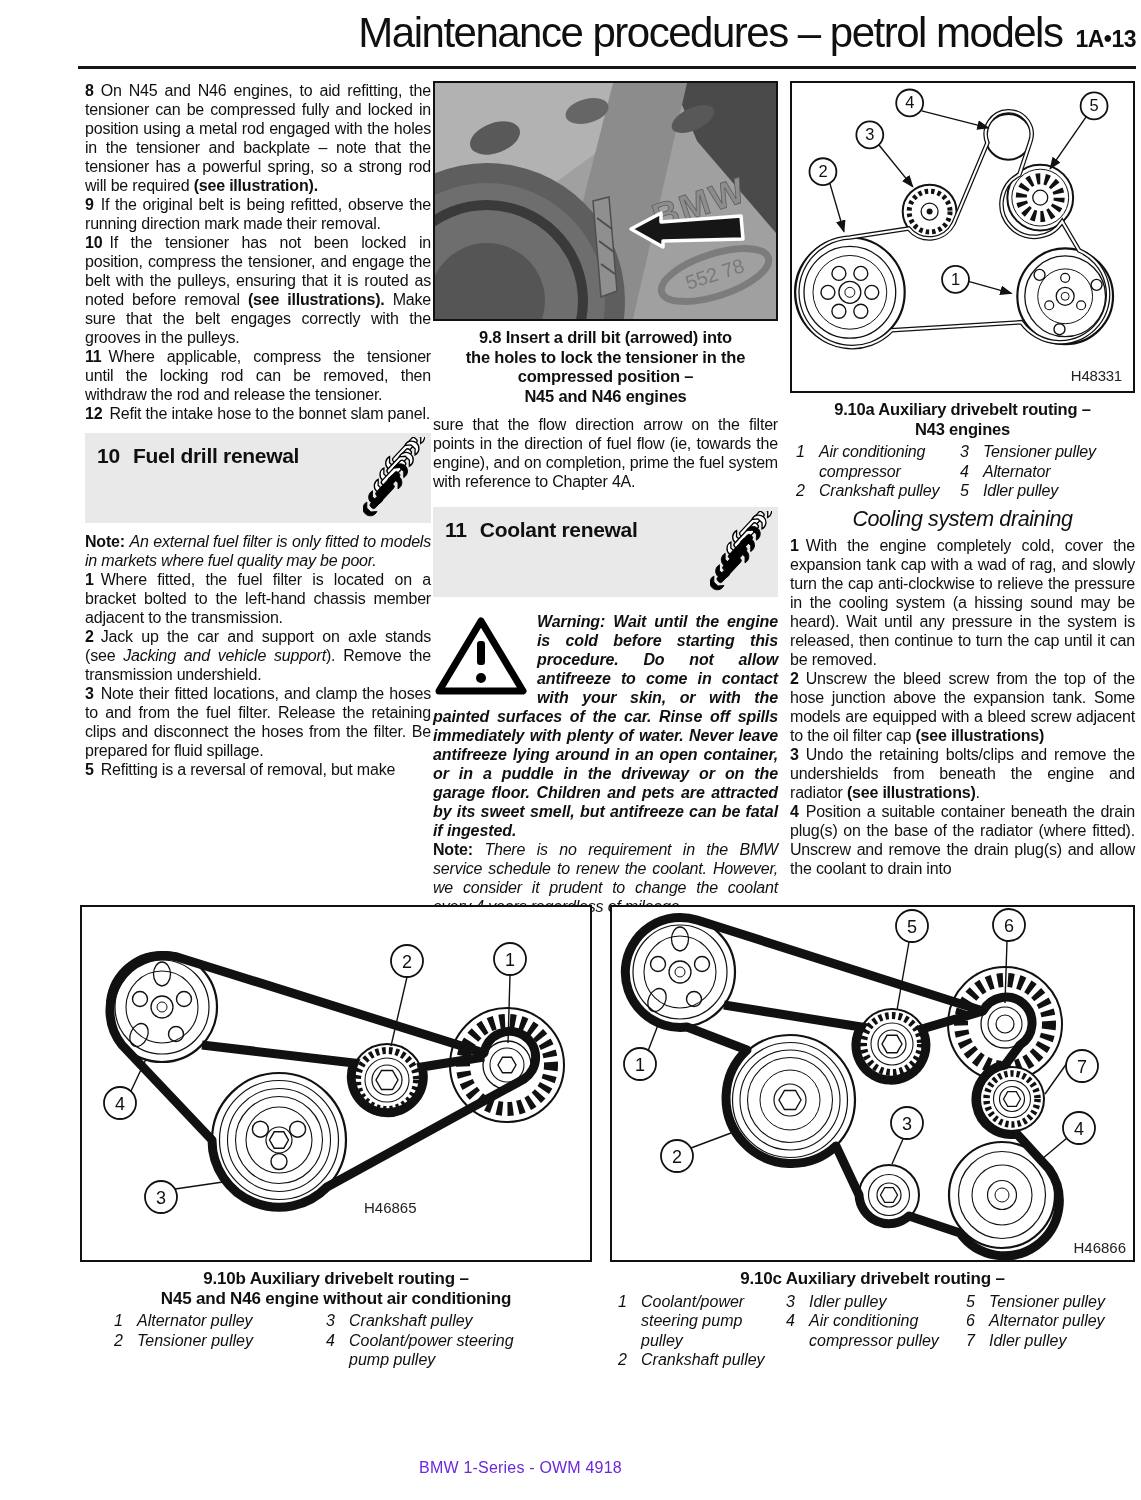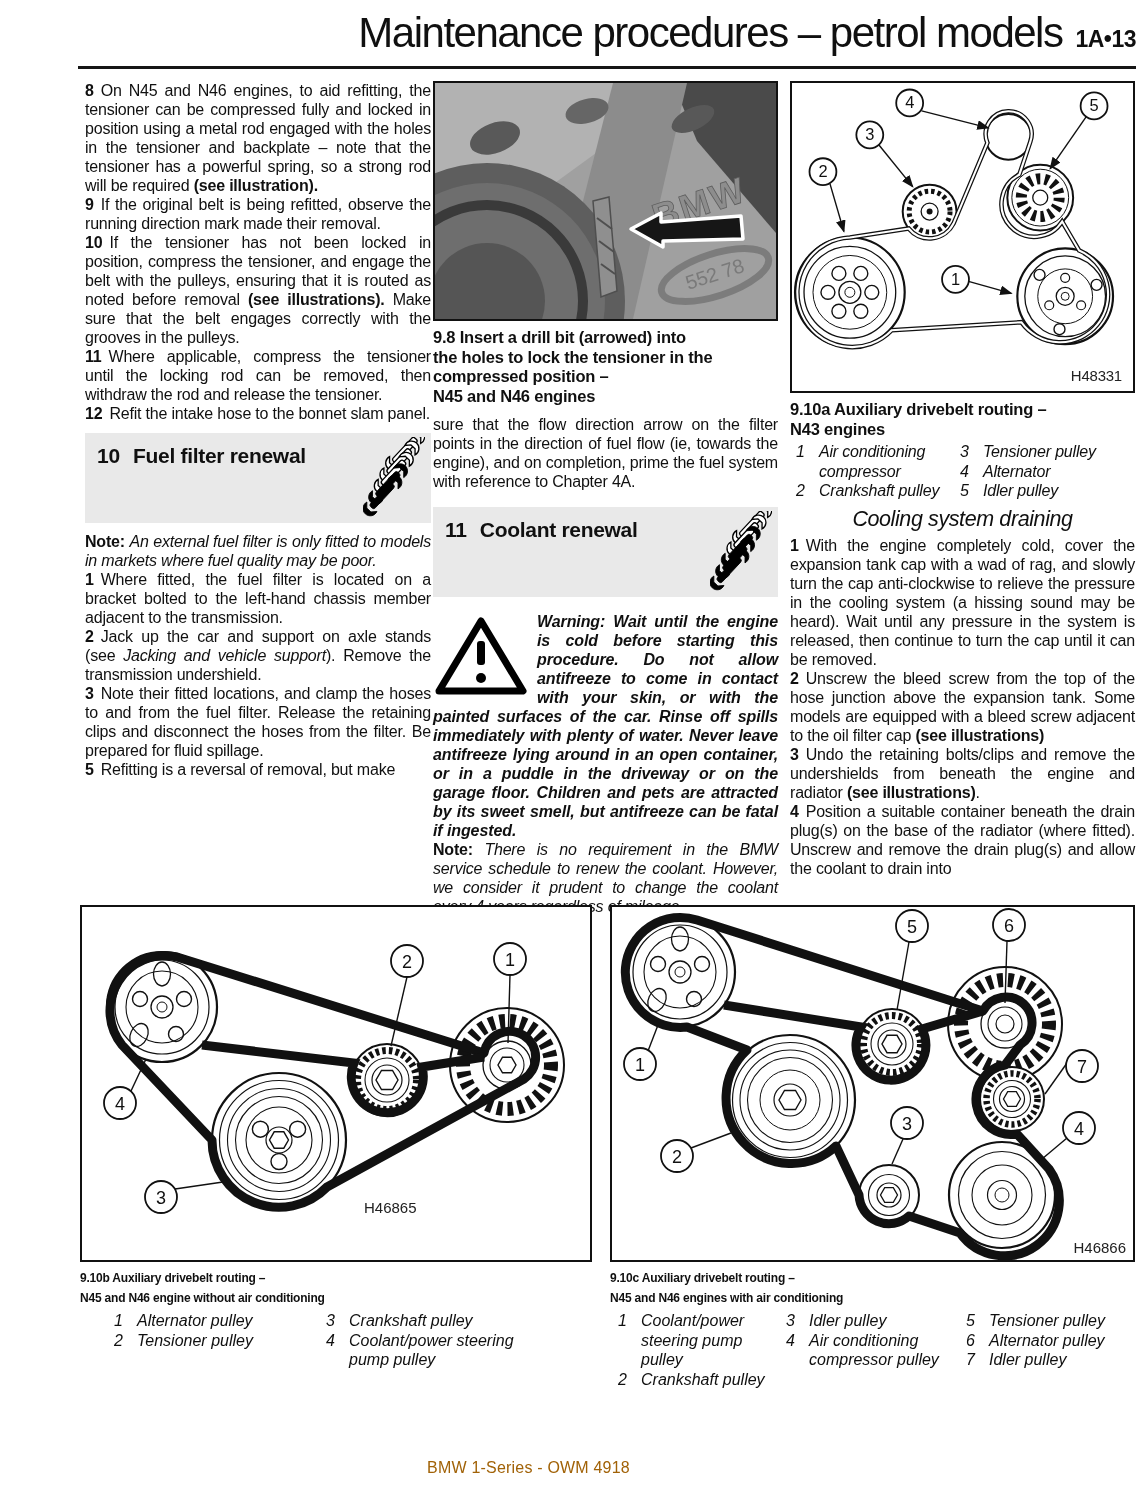--- a/index.html
+++ b/index.html
@@ -31,21 +31,21 @@
   .sectitle { font-size:21px; font-weight:bold; margin-left:13px; letter-spacing:-0.3px; }
   .spanners { position:absolute; top:4px; right:6px; }
   .wr-o { fill:#fff; stroke:#000; stroke-width:1.6; }
   .wr-f { fill:#000; stroke:#000; stroke-width:1; }
 
   .nlabel { font-weight:bold; }
   .ntext  { font-style:italic; }
 
   
   .photo { width:345px; height:240px; border:2px solid #111; background:#9f9f9f; display:block; }
-  .figcap { font-weight:bold; font-size:16.5px; line-height:19.5px; margin:7px 0 9px; letter-spacing:-0.2px; }
+  .figcap { font-weight:bold; text-align:center; font-size:16.5px; line-height:19.5px; margin:7px 0 9px; letter-spacing:-0.2px; }
 
   
   .warn { margin-top:15px; }
   .warn-tri { float:left; margin:3px 10px 2px 2px; }
   .warn-text { font-weight:bold; font-style:italic; letter-spacing:-0.1px; }
 
   
   .diagram { border:2px solid #111; background:#fff; display:block; }
   .pl { fill:#fff; stroke:#111; }
   .ln { fill:none; stroke:#111; }
@@ -60,43 +60,43 @@
   
   .legend { display:flex; font-style:italic; font-size:16px; line-height:19.5px; text-align:left; margin-top:3px; }
   .lg-item { display:flex; }
   .lg-num { width:23px; flex:none; }
   .lg-lab { flex:1; padding-right:4px; }
   .cool-head { font-size:21.5px; font-weight:normal; font-style:italic; margin:9px 0 7px; letter-spacing:-0.4px; text-align:center; }
 
   
   .figb { position:absolute; left:80px;  top:905px; width:512px; }
   .figc { position:absolute; left:610px; top:905px; width:525px; }
-  .bcap { font-size:12px; }
-
-  .footer { position:absolute; top:1459px; left:8px; width:1041px; text-align:center; font-size:16px; color:#a16207; letter-spacing:0.2px; }
+  .bcap { font-size:17px; }
+
+  .footer { position:absolute; top:1459px; left:0; width:1041px; text-align:center; font-size:16px; color:#6d28d9; letter-spacing:0.2px; }
 </style>
 </head>
 <body>
 
 <div class="page">
 
   <div class="hdr">
     <span class="hdr-title">Maintenance procedures – petrol models</span><span class="hdr-page">1A•13</span>
   </div>
   <div class="hdr-rule"></div>
 
   <div class="col c1">
     <p><span class="pnum">8</span><span>On N45 and N46 engines, to aid refitting, the tensioner can be compressed fully and locked in position using a metal rod engaged with the holes in the tensioner and backplate – note that the tensioner has a powerful spring, so a strong rod will be required </span><b>(see illustration).</b><span></span></p>
     <p><span class="pnum">9</span><span>If the original belt is being refitted, observe the running direction mark made their removal.</span><b></b><span></span></p>
     <p><span class="pnum">10</span><span>If the tensioner has not been locked in position, compress the tensioner, and engage the belt with the pulleys, ensuring that it is routed as noted before removal </span><b>(see illustrations).</b><span> Make sure that the belt engages correctly with the grooves in the pulleys.</span></p>
     <p><span class="pnum">11</span><span>Where applicable, compress the tensioner until the locking rod can be removed, then withdraw the rod and release the tensioner.</span><b></b><span></span></p>
     <p><span class="pnum">12</span><span>Refit the intake hose to the bonnet slam panel.</span><b></b><span></span></p>
 
     <div class="secbox">
-      <span class="secnum">10</span><span class="sectitle">Fuel filter renewal</span>
+      <span class="secnum">10</span><span class="sectitle">Fuel drill renewal</span>
       <svg class="spanners" width="62" height="86" viewBox="-8 -12 74 106">
         <defs>
           <g id="wr">
             <path d="M13 6.5 A9 9 0 1 0 13 23.5 L7.5 18.5 L7.5 11.5 Z"></path>
             <rect x="12" y="11" width="39" height="8" rx="3"></rect>
             <path d="M51 23.5 A9 9 0 1 0 51 6.5 L56.5 11.5 L56.5 18.5 Z"></path>
           </g>
         </defs>
         <use href="#wr" class="wr-o" transform="translate(12,-8) rotate(-47 28 15)"></use>
         <use href="#wr" class="wr-o" transform="translate(5,6)  rotate(-47 28 15)"></use>
@@ -482,21 +482,20 @@
           <text class="callout-num callout-num-lg" x="295" y="222.5">3</text>
         </g>
       <g>
           <circle class="callout" cx="467" cy="221" r="16"></circle>
           <text class="callout-num callout-num-lg" x="467" y="227.5">4</text>
         </g>
       <text class="dcode" x="514" y="346" text-anchor="end">H46866</text>
     </svg>
     <div class="figcap bcap" style="margin-bottom:3px;">
       <div>9.10c Auxiliary drivebelt routing –</div>
-      <div>N45 and N46 engines with air conditioning</div>
     </div>
     <div class="legend">
       <div style="width:162px; margin-left:8px;">
         <div class="lg-item">
             <span class="lg-num">1</span>
             <span class="lg-lab">Coolant/power steering pump pulley</span>
           </div>
         <div class="lg-item">
             <span class="lg-num">2</span>
             <span class="lg-lab">Crankshaft pulley</span>

